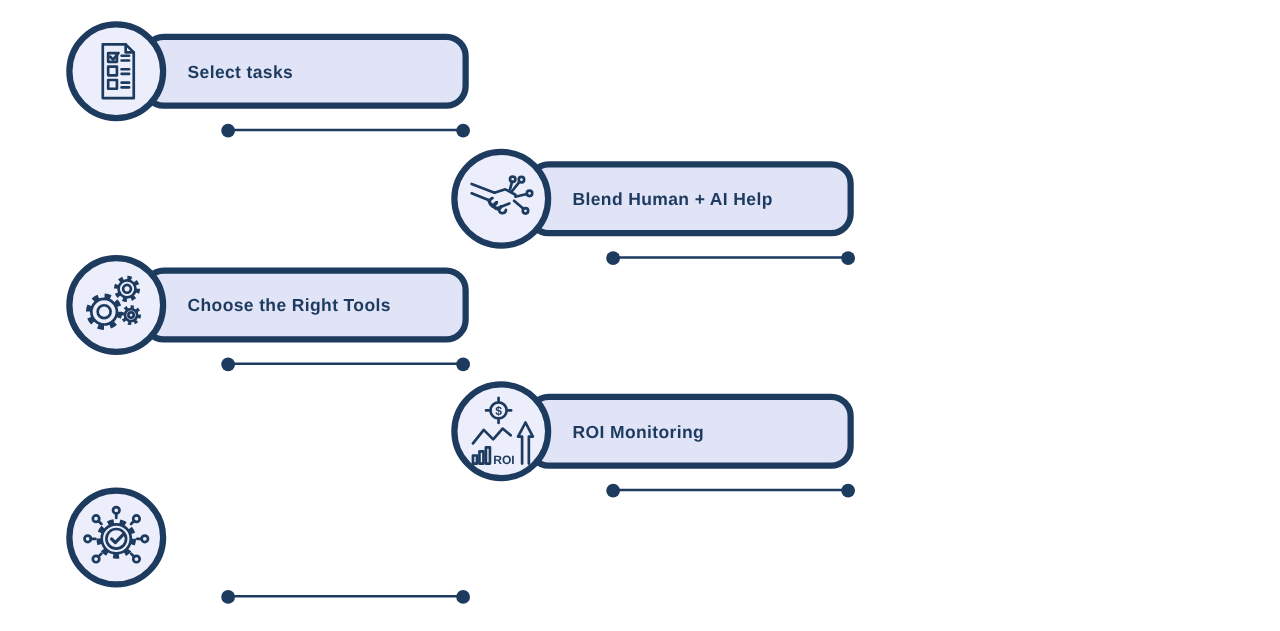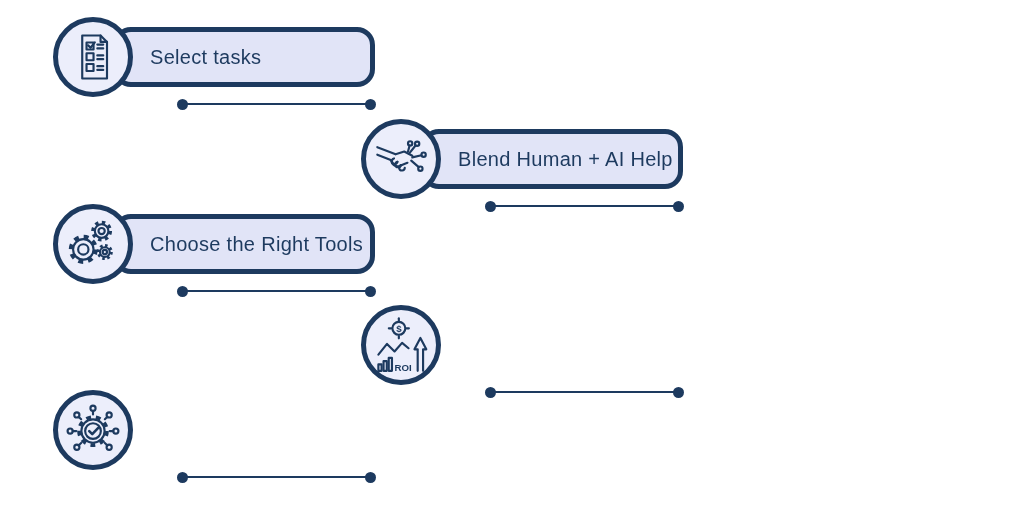--- a/index.html
+++ b/index.html
@@ -7,21 +7,21 @@
     position:relative;width:1024px;height:505px;background:var(--bg,#ffffff);
     font-family:"Liberation Sans", sans-serif;overflow:hidden;
   }
   .step{position:absolute;width:324px;height:96px;}
   .pill{
     position:absolute;left:60px;top:10px;width:262px;height:60px;box-sizing:border-box;
     background:var(--pill,#e1e4f7);border:5px solid var(--navy,#1d3a5f);border-radius:18px;
     display:flex;align-items:center;padding-left:32px;
   }
   .label{
-    font-size:20px;font-weight:400;color:var(--navy,#1d3a5f);letter-spacing:.3px;white-space:nowrap;
+    font-size:14px;font-weight:700;color:var(--navy,#1d3a5f);letter-spacing:.3px;white-space:nowrap;
   }
   .icon-circle{
     position:absolute;left:0;top:0;width:80px;height:80px;box-sizing:border-box;border-radius:50%;
     background:var(--circle,#eceefb);border:5px solid var(--navy,#1d3a5f);
     display:flex;align-items:center;justify-content:center;
   }
   .connector{
     position:absolute;left:124px;top:81px;width:199px;height:12px;
     display:flex;align-items:center;
   }
@@ -110,20 +110,23 @@
       </svg>
     </div>
     <div class="connector">
       <span class="dot"></span>
       <span class="cline"></span>
       <span class="dot"></span>
     </div>
   </div>
 
   <div class="step" style="left:361px;top:305px;">
+    <div class="pill">
+      <span class="label">ROI Monitoring</span>
+    </div>
     <div class="icon-circle">
       <svg class="icon-svg" width="56" height="56" viewBox="0 0 52 52">
         <circle cx="24" cy="10.5" r="6"></circle>
         <text class="svg-text" x="24" y="13.8" font-size="9" text-anchor="middle">$</text>
         <path d="M24 1.2 V3.4"></path>
           <path d="M24 17.6 V19.8"></path>
         <path d="M14.7 10.5 H16.9"></path>
           <path d="M31.1 10.5 H33.3"></path>
         <polyline points="5,35 13,25 20,32 27,24 33,29"></polyline>
         <rect x="5" y="44" width="3" height="6"></rect>

